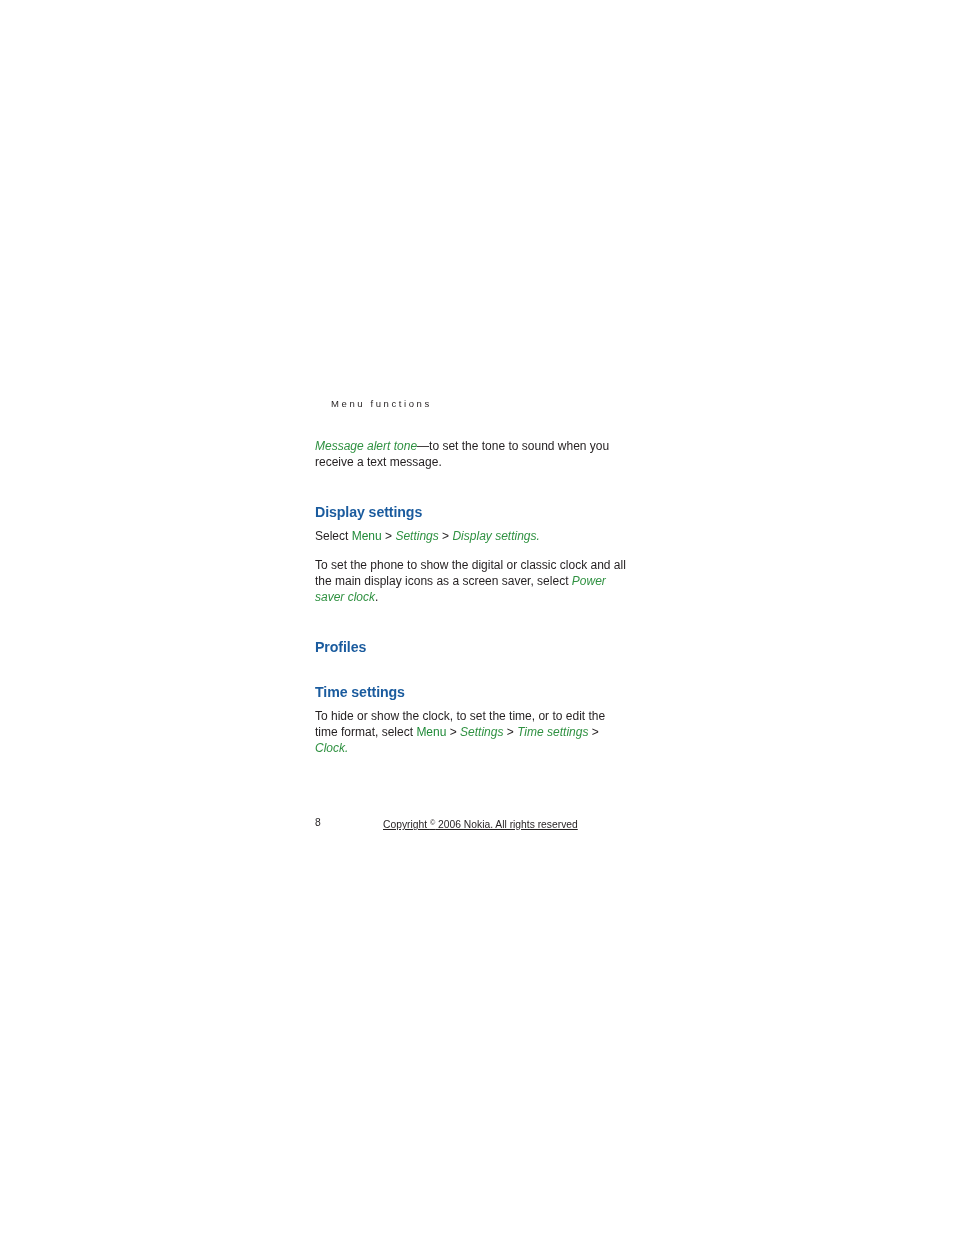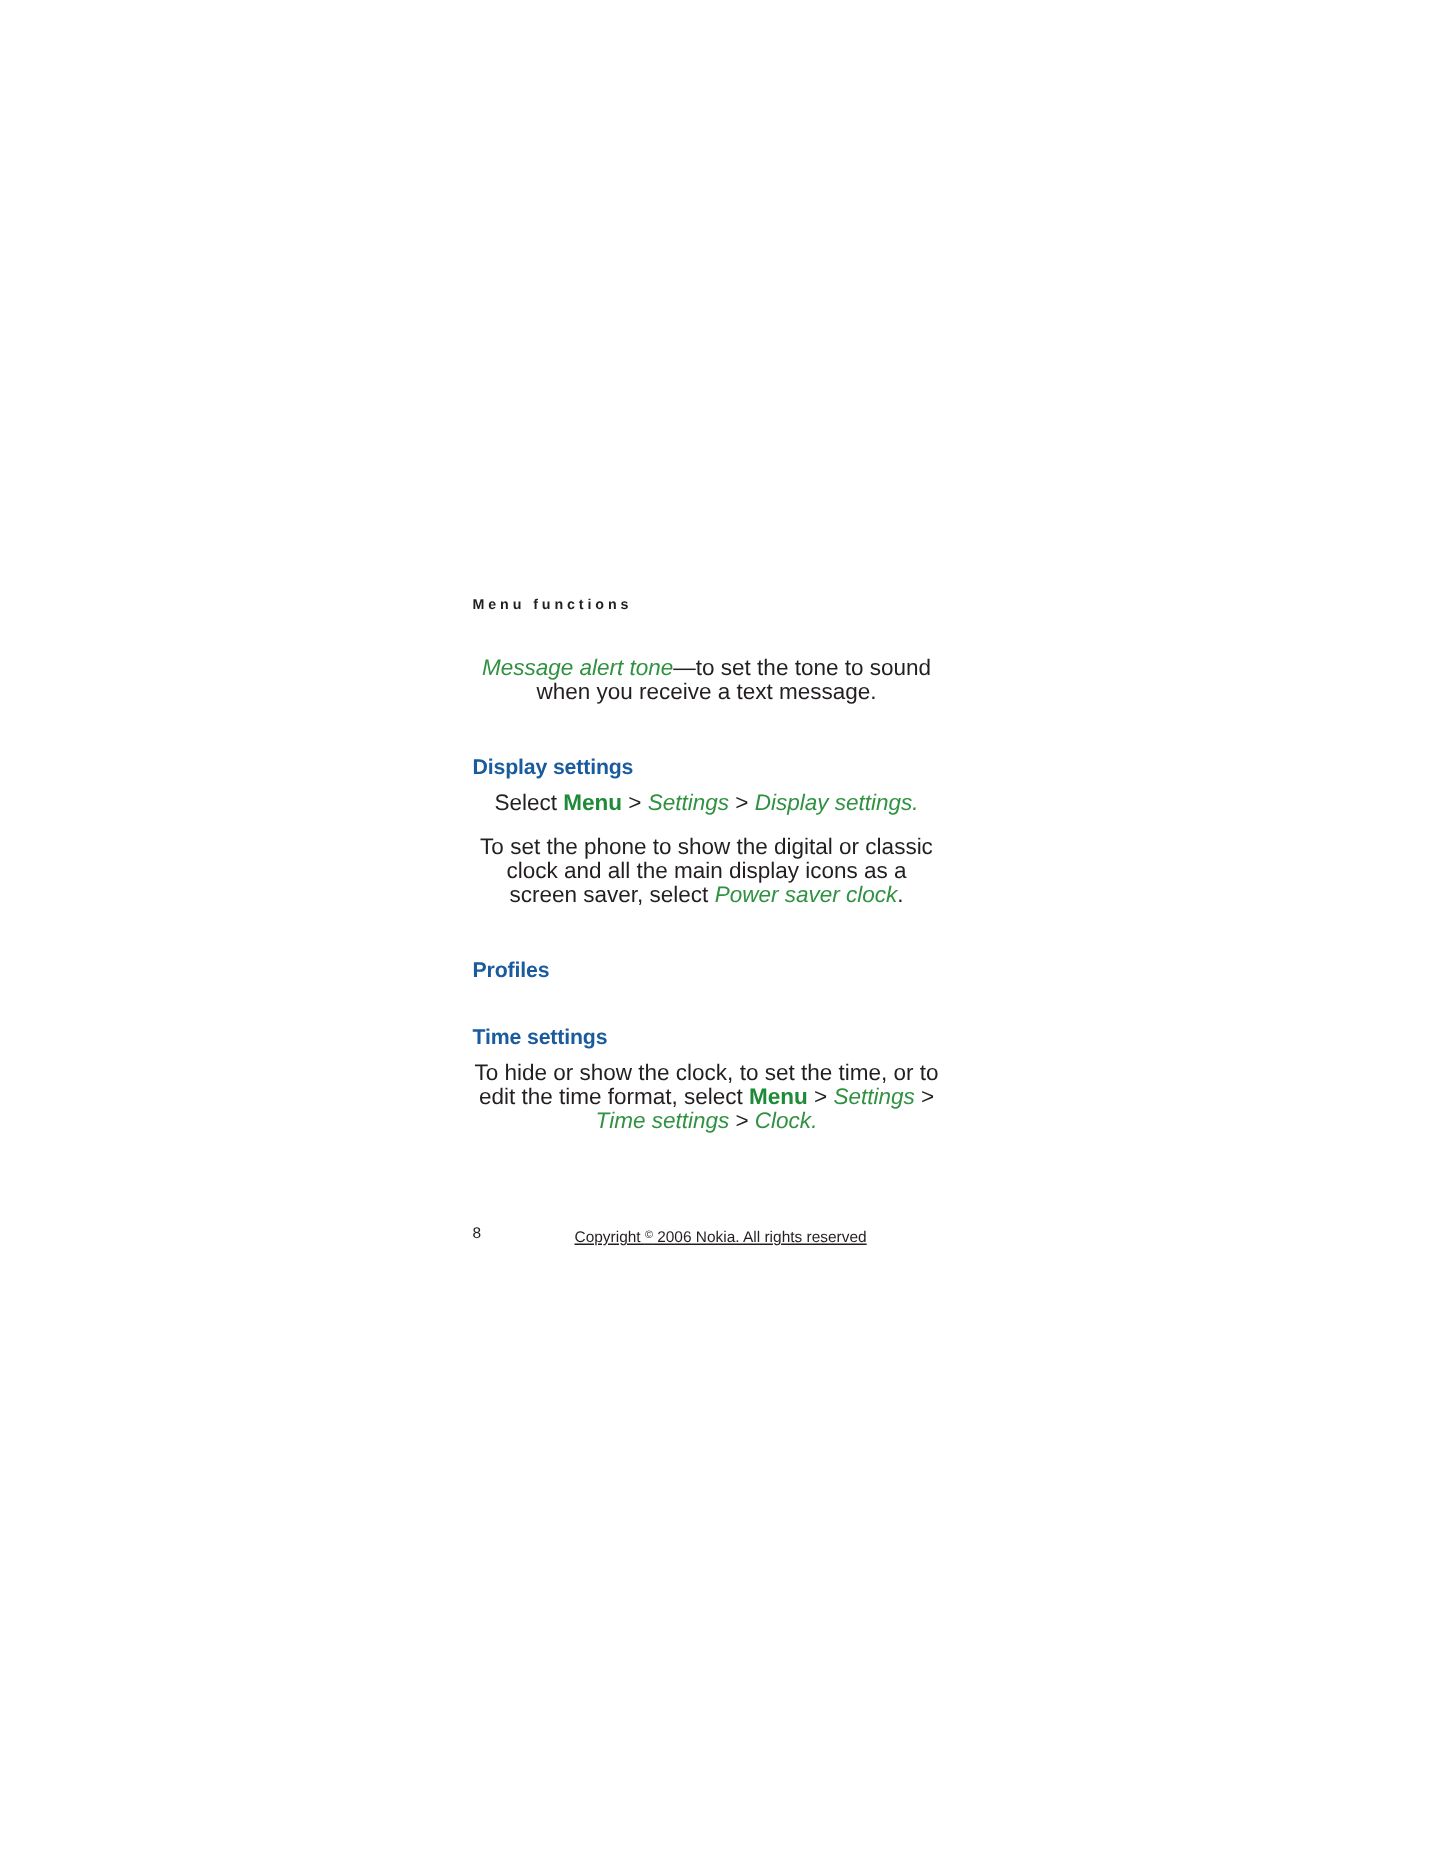--- a/index.html
+++ b/index.html
@@ -28,54 +28,54 @@
   
   .content {
     position: absolute;
     left: 315px;
     top: 398px;
     width: 312px;
   }
 
   .running-head {
     font-size: 9.5px;
-    font-weight: bold;
+    font-weight: normal;
     color: #231f20;
     letter-spacing: 2.6px;
     line-height: 12px;
-    margin: 0 0 28px 0;
+    margin: 0 0 28px 16px;
     white-space: nowrap;
   }
 
   p.body {
-    font-size: 15px;
+    font-size: 12px;
     line-height: 16.2px;
     color: #231f20;
     margin: 0 0 12.5px 0;
-    text-align: center;
+    text-align: left;
   }
 
   h2.section {
     font-size: 14.2px;
     font-weight: bold;
     color: #1a5b9e;
     margin: 0 0 7px 0;
     line-height: 17px;
     letter-spacing: -0.1px;
   }
 
   .gap-before-heading { height: 21px; }
 
   .ui-term {
     color: #2f9141;
     font-style: italic;
   }
   .ui-bold {
     color: #1f8a38;
-    font-weight: bold;
+    font-weight: normal;
     font-style: normal;
   }
   .plain { color: #231f20; font-style: normal; font-weight: normal; }
 
   .footer {
     position: absolute;
     left: 315px;
     top: 816px;
     width: 320px;
     font-size: 10.3px;

